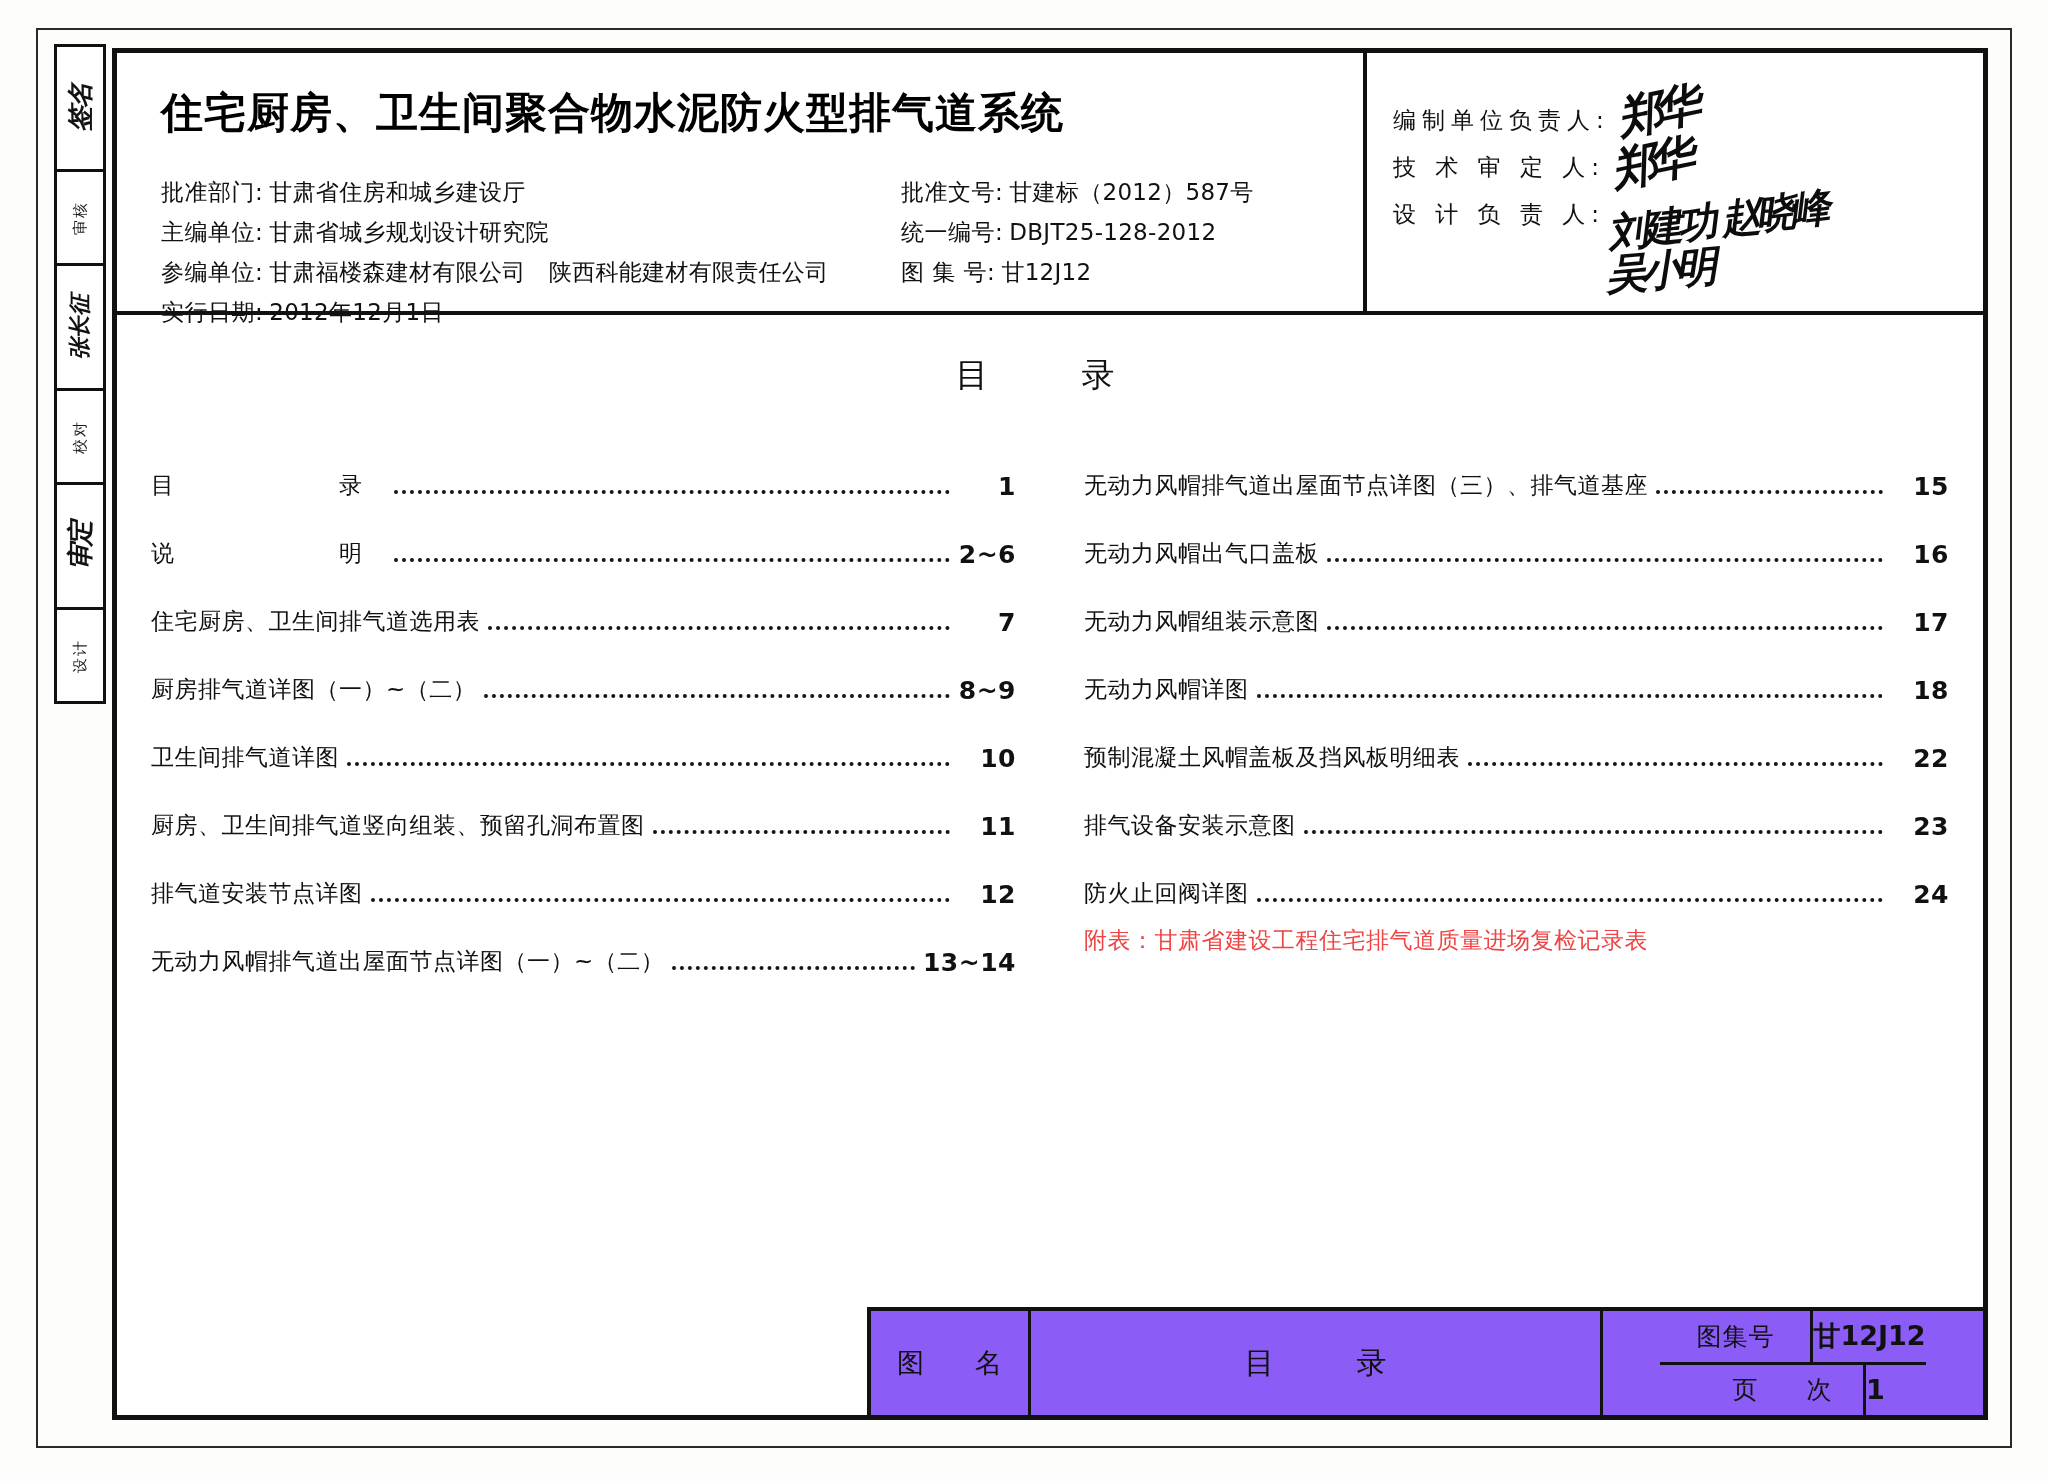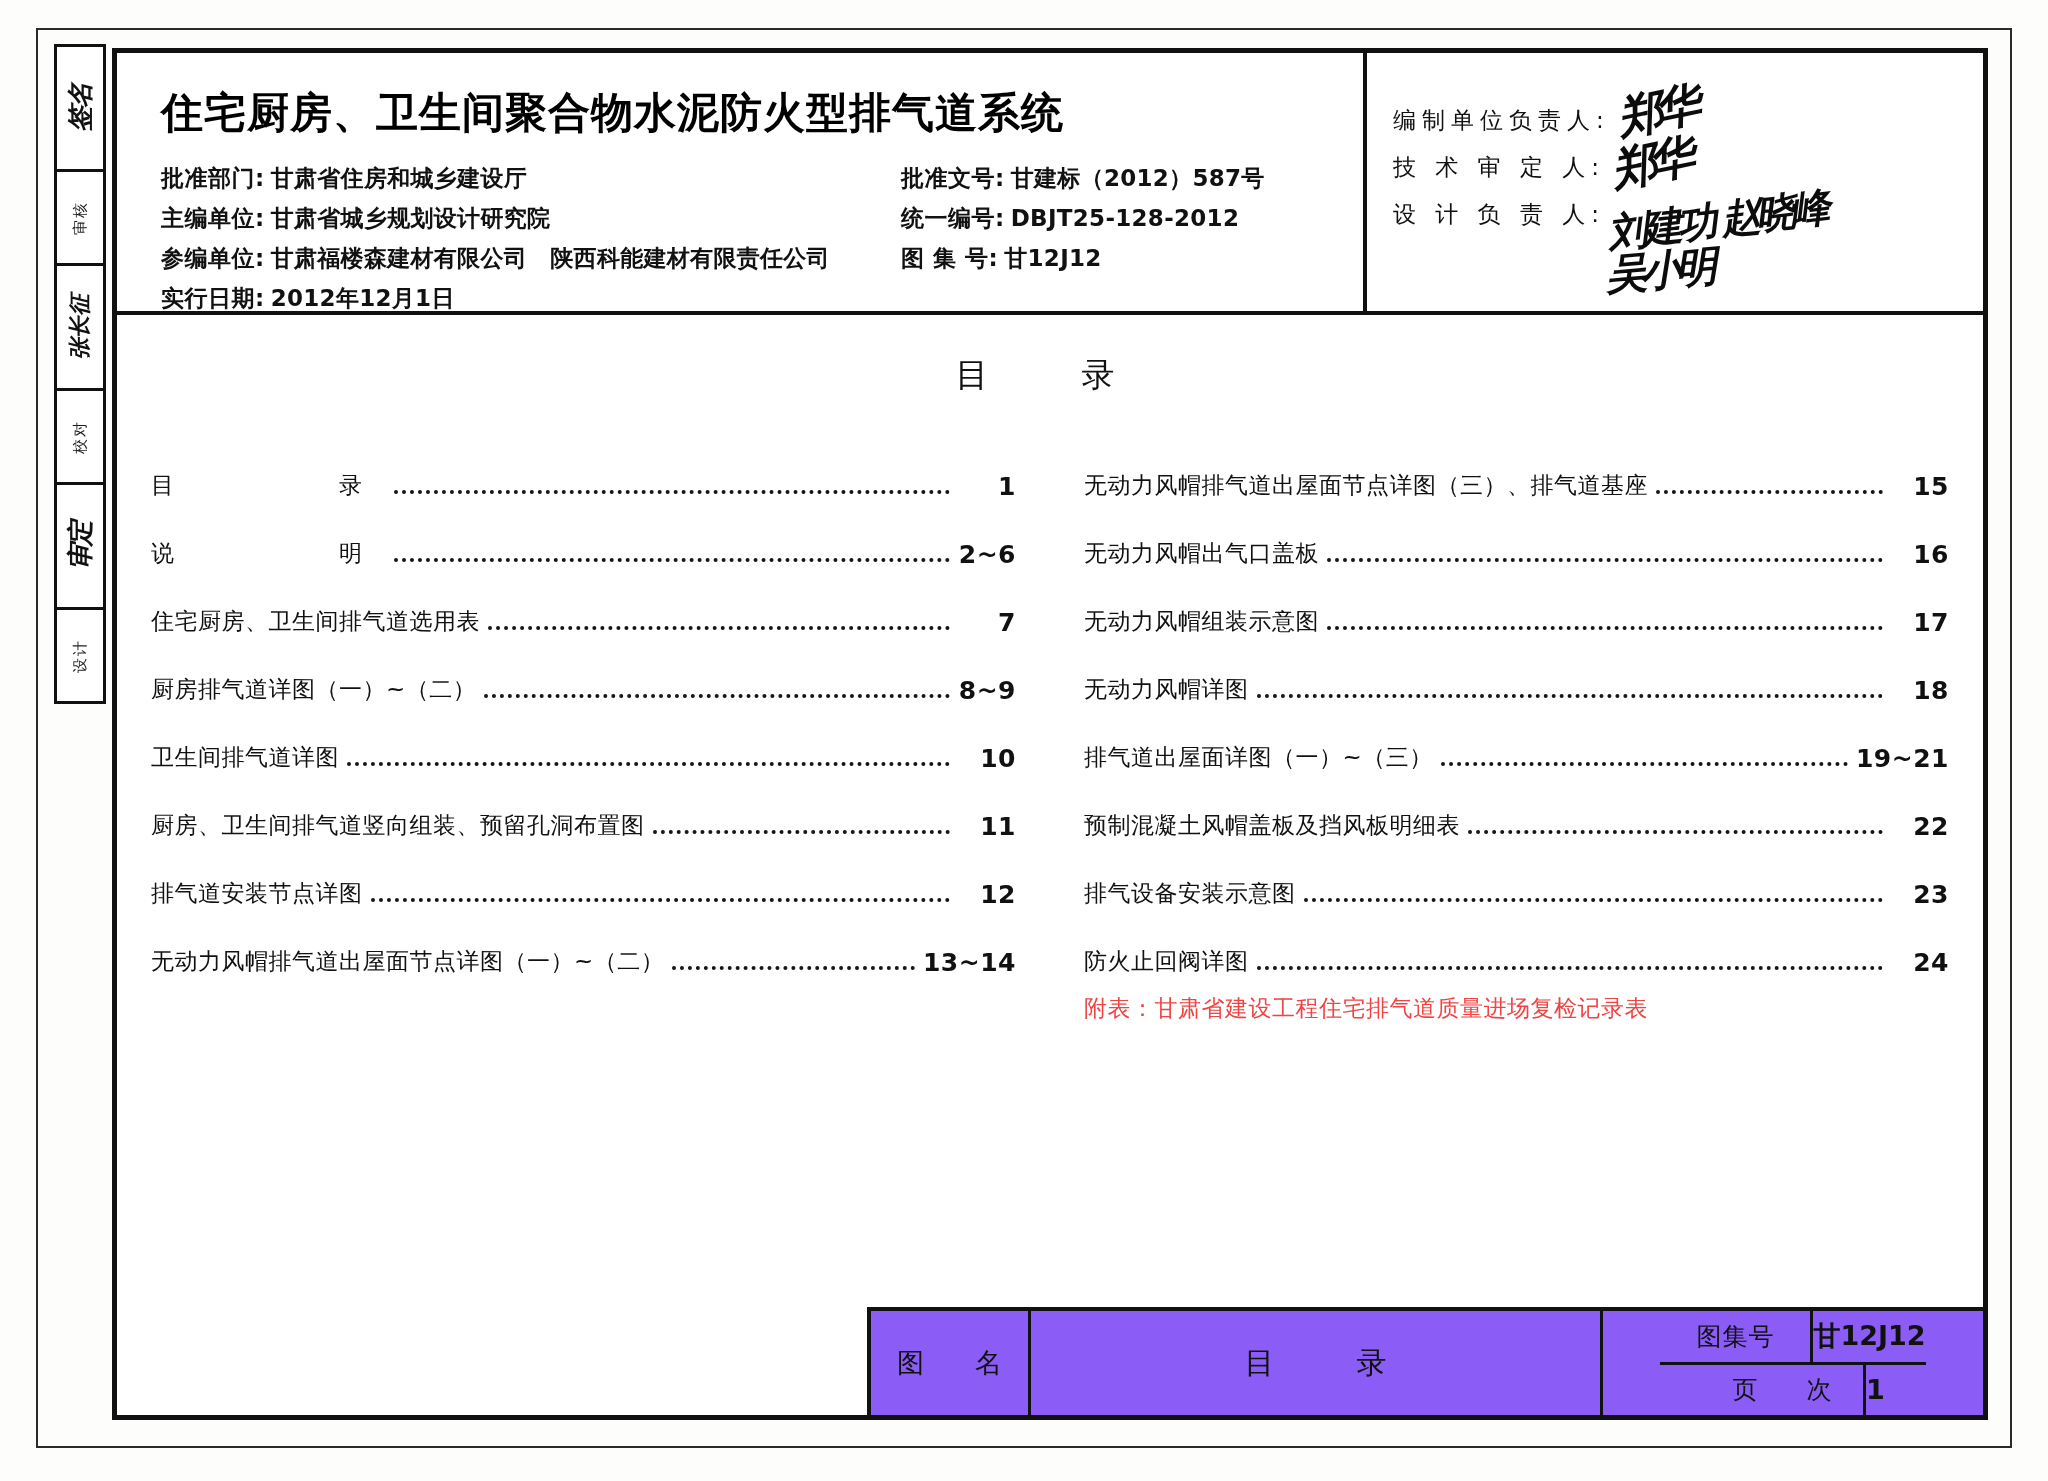--- a/index.html
+++ b/index.html
@@ -115,24 +115,23 @@
     font-size: 42px;
     font-weight: bold;
     letter-spacing: 1px;
     color: #000;
     white-space: nowrap;
     font-family: "DejaVu Sans", "Liberation Sans", sans-serif;
   }
   .meta-grid {
     position: absolute;
     left: 44px;
-    top: 110px;
+    top: 124px;
     width: 1180px;
     display: flex;
-    font-weight: bold;
   }
   .meta-col-a { width: 740px; }
   .meta-col-b { width: 420px; }
   .meta-row {
     display: flex;
     align-items: baseline;
     height: 40px;
     font-size: 23px;
     color: #111;
     white-space: nowrap;
@@ -452,25 +451,20 @@
           <span class="toc-label">无动力风帽组装示意图</span>
           <span class="toc-dots"></span>
           <span class="toc-page">17</span>
         </div>
         <div class="toc-item">
           <span class="toc-label">无动力风帽详图</span>
           <span class="toc-dots"></span>
           <span class="toc-page">18</span>
         </div>
         <div class="toc-item">
-          <span class="toc-label">排气道出屋面详图（一）~（三）</span>
-          <span class="toc-dots"></span>
-          <span class="toc-page">19~21</span>
-        </div>
-        <div class="toc-item">
           <span class="toc-label">预制混凝土风帽盖板及挡风板明细表</span>
           <span class="toc-dots"></span>
           <span class="toc-page">22</span>
         </div>
         <div class="toc-item">
           <span class="toc-label">排气设备安装示意图</span>
           <span class="toc-dots"></span>
           <span class="toc-page">23</span>
         </div>
         <div class="toc-item">

